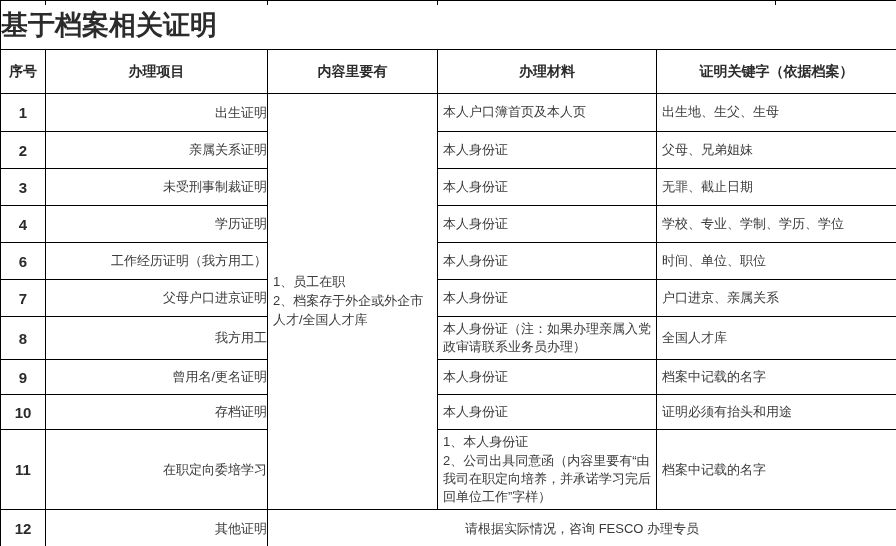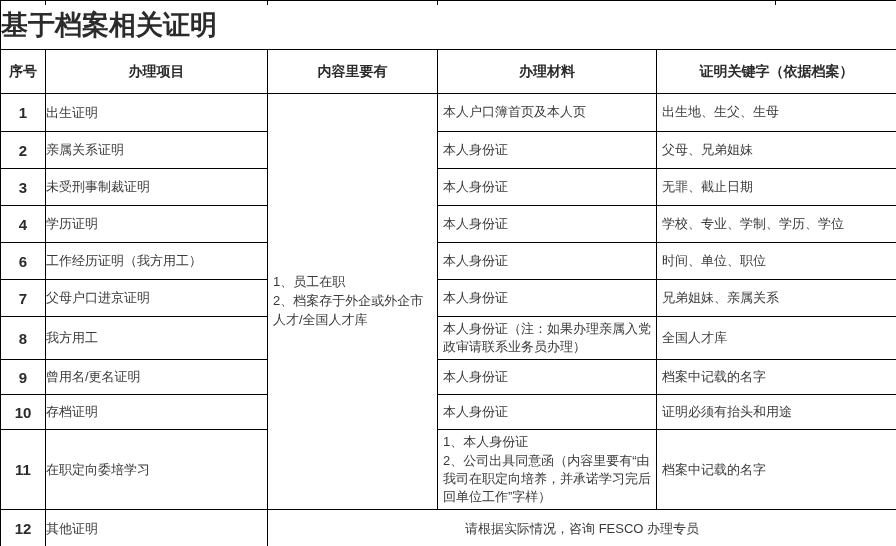--- a/index.html
+++ b/index.html
@@ -39,21 +39,21 @@
     font-size: 14px;
     font-weight: bold;
     color: #2b2b2b;
   }
   .no-cell {
     text-align: center;
     font-weight: bold;
     font-size: 15px;
     color: #2b2b2b;
   }
-  .item-cell { text-align: left; }
+  .item-cell { text-align: right; }
   .cond-cell {
     text-align: left;
     padding: 4px 4px 4px 5px;
     white-space: pre-line;
     line-height: 1.45;
     vertical-align: middle;
   }
   .mat-cell, .key-cell {
     text-align: left;
     padding: 3px 4px 3px 5px;
@@ -125,21 +125,21 @@
       <tr style="height:37px">
         <td class="no-cell">6</td>
         <td class="item-cell">工作经历证明（我方用工）</td>
         <td class="mat-cell">本人身份证</td>
         <td class="key-cell">时间、单位、职位</td>
       </tr>
       <tr style="height:37px">
         <td class="no-cell">7</td>
         <td class="item-cell">父母户口进京证明</td>
         <td class="mat-cell">本人身份证</td>
-        <td class="key-cell">兄弟姐妹、亲属关系</td>
+        <td class="key-cell">户口进京、亲属关系</td>
       </tr>
       <tr style="height:43px">
         <td class="no-cell">8</td>
         <td class="item-cell">我方用工</td>
         <td class="mat-cell">本人身份证（注：如果办理亲属入党政审请联系业务员办理）</td>
         <td class="key-cell">全国人才库</td>
       </tr>
       <tr style="height:35px">
         <td class="no-cell">9</td>
         <td class="item-cell">曾用名/更名证明</td>

